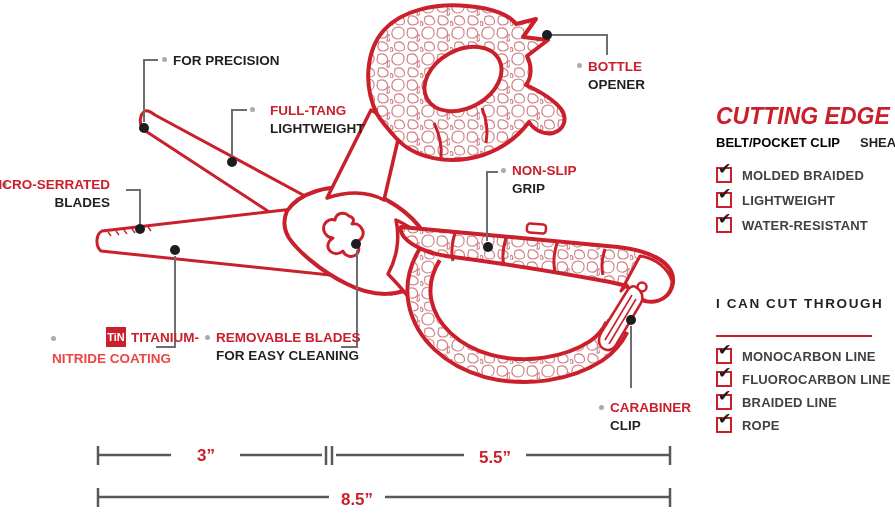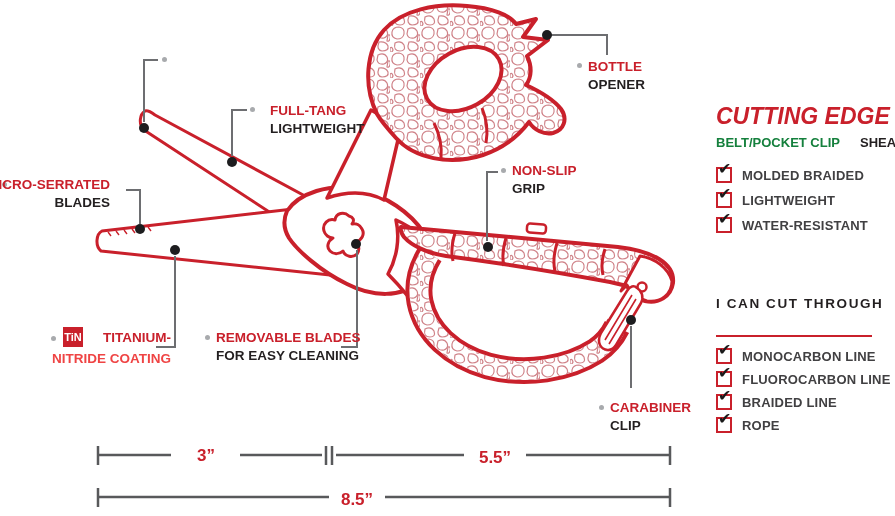--- a/index.html
+++ b/index.html
@@ -11,31 +11,31 @@
   svg.art{position:absolute;left:0;top:0;}
 
   
   .callout{position:absolute;font-weight:bold;font-size:13.5px;line-height:18px;white-space:nowrap;}
   .callout .l1{color:#c9202b;}
   .callout .l2{color:#231f20;}
   .callout.right{text-align:right;}
   .bullet{position:absolute;width:5px;height:5px;border-radius:50%;background:#a8aaad;}
 
   
-  .tin-row{position:absolute;display:flex;align-items:center;gap:20px;}
+  .tin-row{position:absolute;display:flex;align-items:center;gap:5px;margin-left:43px;}
   .tin-badge{width:20px;height:20px;background:#c9202b;color:#ffffff;font-weight:bold;font-size:11px;
     display:flex;align-items:center;justify-content:center;}
   .tin-title{color:#c9202b;font-weight:bold;font-size:13.5px;white-space:nowrap;}
   .tin-sub{position:absolute;color:#ef4444;font-weight:bold;font-size:13.5px;white-space:nowrap;}
 
   
   .panel{position:absolute;left:716px;top:103px;width:178px;}
   .panel-title{font-size:23px;font-style:italic;font-weight:bold;color:#c9202b;letter-spacing:0px;white-space:nowrap;}
   .panel-sub{font-size:13px;font-weight:bold;margin-top:5px;white-space:nowrap;}
-  .panel-sub .g{color:#15803d;margin-right:20px;}
+  .panel-sub .g{color:#000000;margin-right:20px;}
   .panel-sub .b{color:#231f20;}
   .chk-row{display:flex;align-items:center;margin-top:9px;gap:10px;height:16px;}
   .chk-row.first{margin-top:17px;}
   .chk-box{width:12px;height:12px;border:2px solid #c9202b;position:relative;flex:none;background:#fff;}
   .chk-box .mark{position:absolute;left:0px;top:-8px;font-size:16px;line-height:16px;color:#1a1a1a;}
   .chk-label{font-size:13px;font-weight:bold;color:#414042;letter-spacing:0.2px;white-space:nowrap;}
 
   .cut-block{position:absolute;left:716px;top:296px;width:178px;}
   .cut-heading{font-size:13.5px;font-weight:bold;color:#231f20;letter-spacing:1.6px;
     border-bottom:2.5px solid #c9202b;padding-bottom:24px;width:156px;white-space:nowrap;}
@@ -130,20 +130,21 @@
     </g>
 
     <g stroke="#58595b" stroke-width="2.5">
       <path d="M98,446 V465 M98,455 H171 M240,455 H322 M326,446 V465 M332,446 V465 M336,455 H464 M526,455 H670 M670,446 V465"></path>
       <path d="M98,488 V507 M98,497 H329 M385,497 H670 M670,488 V507"></path>
     </g>
   </svg>
 
   <div class="bullet" style="left:162px;top:57px;"></div>
   <div class="callout" style="left:173px;top:52px;">
+    <div class="l2">FOR PRECISION</div>
   </div>
 
   <div class="bullet" style="left:250px;top:107px;"></div>
   <div class="callout" style="left:270px;top:102px;">
     <div class="l1">FULL-TANG</div>
     <div class="l2">LIGHTWEIGHT</div>
   </div>
 
   <div class="bullet" style="left:577px;top:63px;"></div>
   <div class="callout" style="left:588px;top:58px;">

